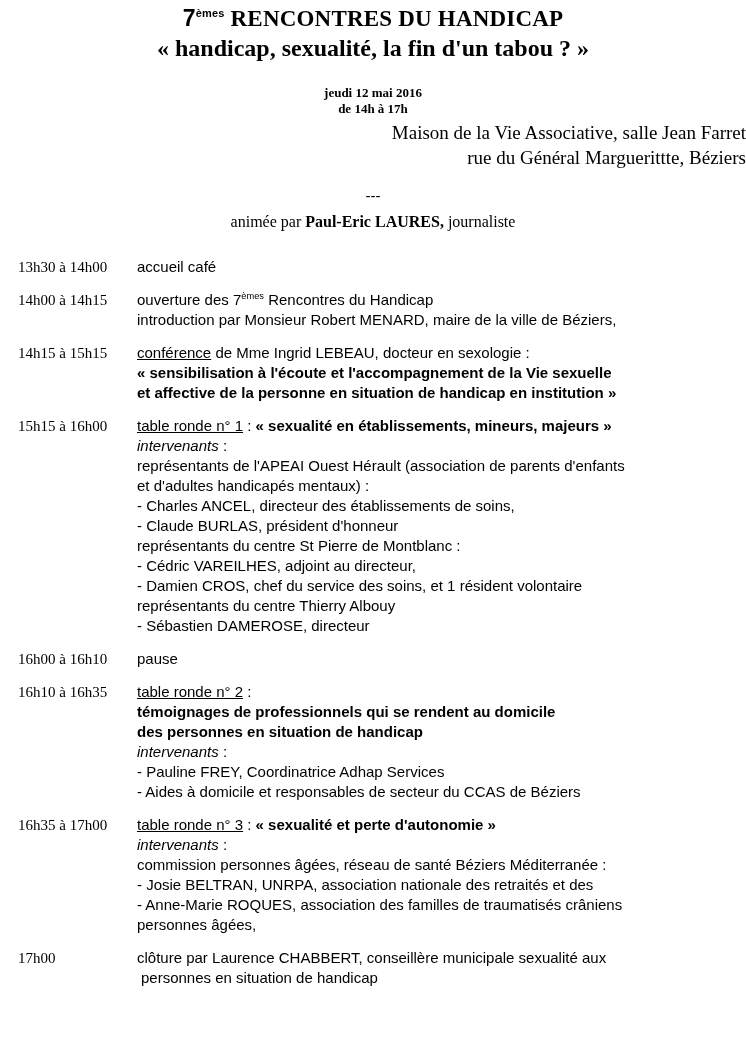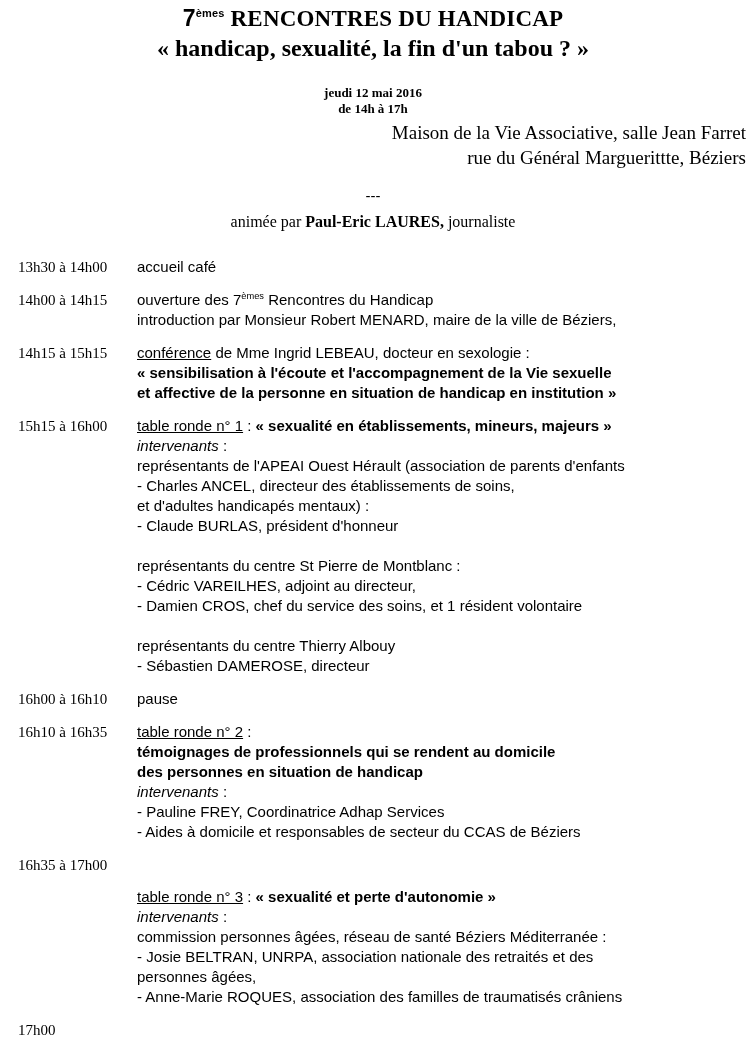--- a/index.html
+++ b/index.html
@@ -115,27 +115,27 @@
     font-family: Liberation Serif, serif;
   }
   .content {
     flex: 1 1 auto;
     padding-right: 60px;
     box-sizing: border-box;
   }
   .content p {
     margin: 0;
   }
-  .content p.spacer-before { margin-top: 20px; }
+  .content p.spacer-before { }
   .content p.indent { padding-left: 4px; }
   .content p.justify {
     text-align: justify;
     padding-right: 0;
   }
-  .wide .content { padding-right: 22px; margin-top: 32px; }
+  .wide .content { padding-right: 22px; }
 
   u { text-decoration: underline; text-underline-offset: 1px; }
   i { font-style: italic; }
   b { font-weight: bold; }
   sup { font-size: 0.62em; vertical-align: super; line-height: 0; }
 </style>
 </head>
 <body>
 
 <div class="page">
@@ -184,22 +184,22 @@
         <p><b>et affective de la personne en situation de handicap en institution »</b></p>
       </div>
     </div>
 
     <div class="row">
       <div class="time">15h15 à 16h00</div>
       <div class="content">
         <p><u>table ronde n° 1</u><span> : </span><b>« sexualité en établissements, mineurs, majeurs »</b></p>
         <p><i>intervenants</i><span> :</span></p>
         <p>représentants de l'APEAI Ouest Hérault (association de parents d'enfants</p>
+        <p>et d'adultes handicapés mentaux) :</p>
         <p>- Charles ANCEL, directeur des établissements de soins,</p>
-        <p>et d'adultes handicapés mentaux) :</p>
         <p>- Claude BURLAS, président d'honneur</p>
         <p class="spacer-before">représentants du centre St Pierre de Montblanc :</p>
         <p>- Cédric VAREILHES, adjoint au directeur,</p>
         <p>- Damien CROS, chef du service des soins, et 1 résident volontaire</p>
         <p class="spacer-before">représentants du centre Thierry Albouy</p>
         <p>- Sébastien DAMEROSE, directeur</p>
       </div>
     </div>
 
     <div class="row">
@@ -221,22 +221,22 @@
       </div>
     </div>
 
     <div class="row wide">
       <div class="time">16h35 à 17h00</div>
       <div class="content">
         <p><u>table ronde n° 3</u><span> : </span><b>« sexualité et perte d'autonomie »</b></p>
         <p><i>intervenants</i><span> :</span></p>
         <p>commission personnes âgées, réseau de santé Béziers Méditerranée :</p>
         <p class="justify">- Josie BELTRAN, UNRPA, association nationale des retraités et des</p>
+        <p>- Anne-Marie ROQUES, association des familles de traumatisés crâniens</p>
         <p>personnes âgées,</p>
-        <p>- Anne-Marie ROQUES, association des familles de traumatisés crâniens</p>
       </div>
     </div>
 
     <div class="row wide">
       <div class="time">17h00</div>
       <div class="content">
         <p>clôture par Laurence CHABBERT, conseillère municipale sexualité aux</p>
         <p class="indent">personnes en situation de handicap</p>
 
       </div>

